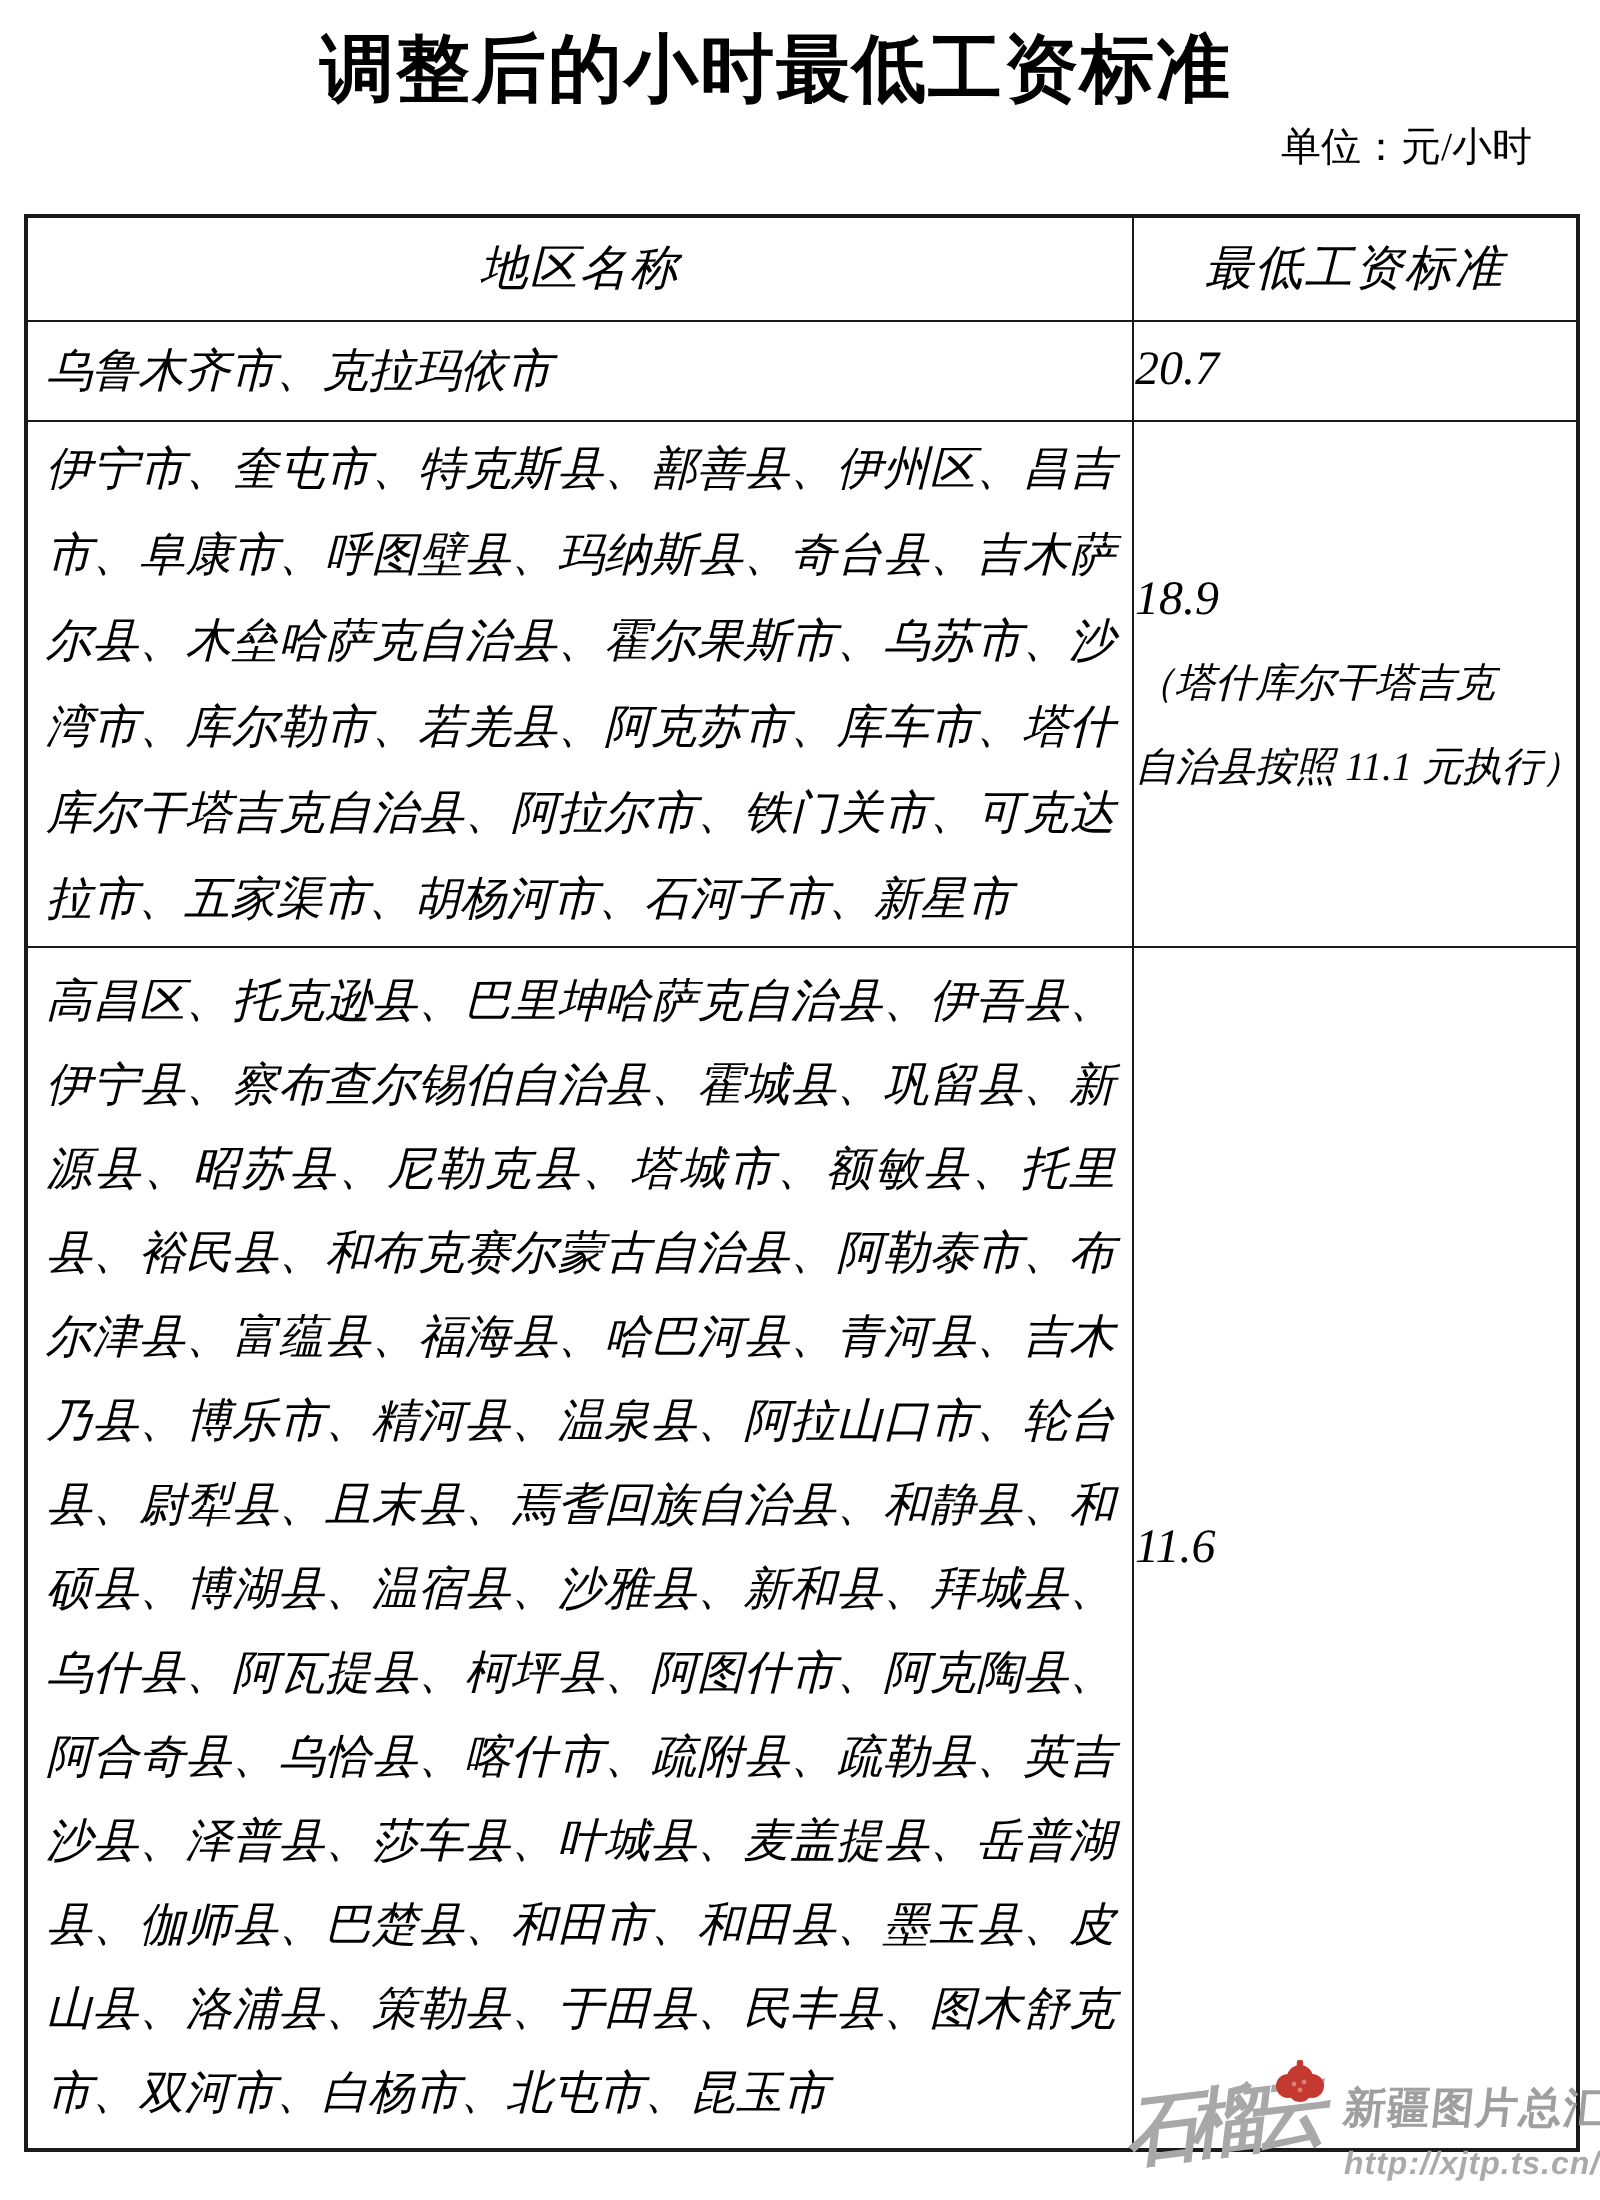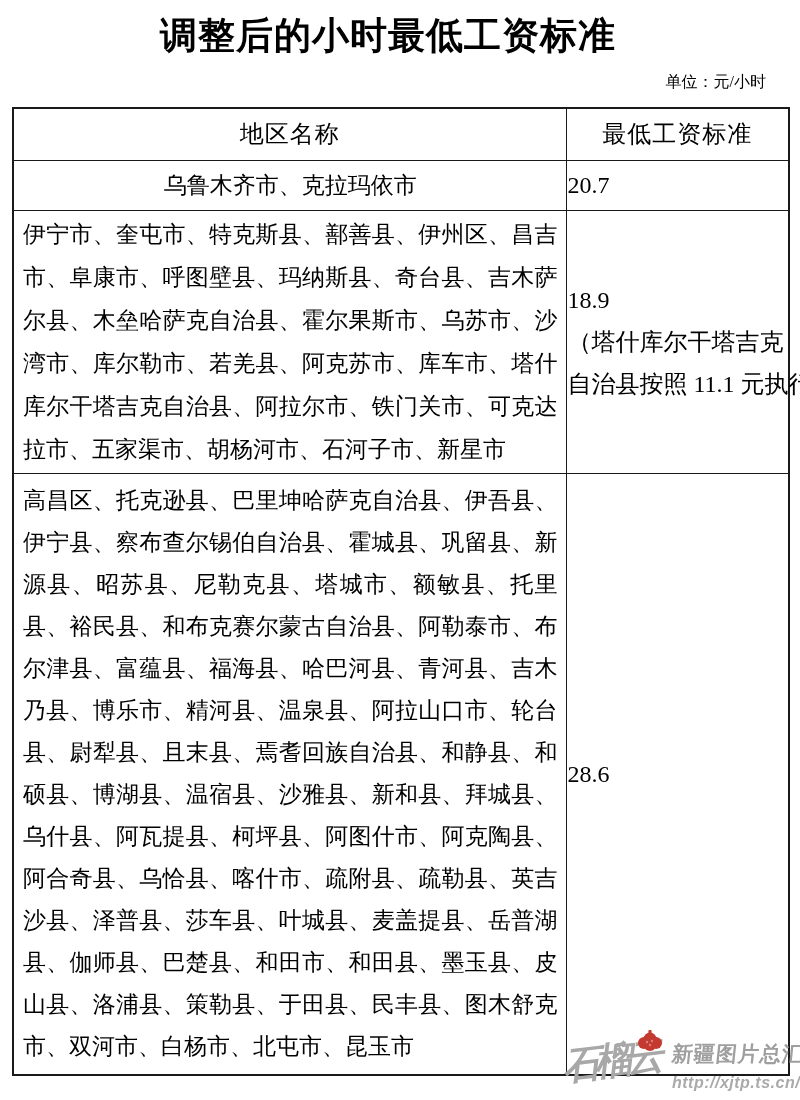--- a/index.html
+++ b/index.html
@@ -28,34 +28,35 @@
   .doc-title {
     font-size: 37px;
     font-weight: bold;
     letter-spacing: 1px;
     line-height: 1.3;
   }
 
   
   .unit-label {
     position: absolute;
-    top: 72px;
+    top: 60px;
     right: 34px;
-    font-size: 16px;
+    font-size: 20px;
   }
 
   
   table.wage-table {
     position: absolute;
     top: 107px;
     left: 12px;
     width: 776px;
     border-collapse: collapse;
     table-layout: fixed;
     border: 2px solid #1a1a1a;
+    font-style: italic;
   }
   .wage-table th,
   .wage-table td {
     border: 1px solid #1a1a1a;
     vertical-align: middle;
     box-sizing: border-box;
   }
   .col-region { width: 553px; }
   .col-standard { width: 223px; }
 
@@ -66,30 +67,30 @@
     text-align: center;
     letter-spacing: 1px;
   }
 
   .region-cell {
     padding: 2px 8px 2px 9px;
     font-size: 23px;
     text-align: justify;
     text-justify: inter-character;
   }
-  .row-1 .region-cell { height: 50px; text-align: center; }
+  .row-1 .region-cell { height: 50px; text-align: left; }
   .row-2 .region-cell { height: 262px; line-height: 43px; }
   .row-3 .region-cell { height: 602px; line-height: 42px; }
 
   .standard-cell {
     font-size: 24px;
   }
   .std-num { line-height: 42px; }
   .std-note-line {
-    font-size: 24px;
+    font-size: 20px;
     line-height: 42px;
     white-space: nowrap;
   }
 
   
   .watermark {
     position: absolute;
     left: 560px;
     top: 1028px;
     width: 240px;
@@ -172,21 +173,21 @@
       <td class="region-cell">伊宁市、奎屯市、特克斯县、鄯善县、伊州区、昌吉市、阜康市、呼图壁县、玛纳斯县、奇台县、吉木萨尔县、木垒哈萨克自治县、霍尔果斯市、乌苏市、沙湾市、库尔勒市、若羌县、阿克苏市、库车市、塔什库尔干塔吉克自治县、阿拉尔市、铁门关市、可克达拉市、五家渠市、胡杨河市、石河子市、新星市</td>
       <td class="standard-cell">
         <div class="std-num">18.9</div>
         <div class="std-note-line">（塔什库尔干塔吉克</div>
         <div class="std-note-line">自治县按照 11.1 元执行）</div>
       </td>
     </tr>
     <tr class="row-3">
       <td class="region-cell">高昌区、托克逊县、巴里坤哈萨克自治县、伊吾县、伊宁县、察布查尔锡伯自治县、霍城县、巩留县、新源县、昭苏县、尼勒克县、塔城市、额敏县、托里县、裕民县、和布克赛尔蒙古自治县、阿勒泰市、布尔津县、富蕴县、福海县、哈巴河县、青河县、吉木乃县、博乐市、精河县、温泉县、阿拉山口市、轮台县、尉犁县、且末县、焉耆回族自治县、和静县、和硕县、博湖县、温宿县、沙雅县、新和县、拜城县、乌什县、阿瓦提县、柯坪县、阿图什市、阿克陶县、阿合奇县、乌恰县、喀什市、疏附县、疏勒县、英吉沙县、泽普县、莎车县、叶城县、麦盖提县、岳普湖县、伽师县、巴楚县、和田市、和田县、墨玉县、皮山县、洛浦县、策勒县、于田县、民丰县、图木舒克市、双河市、白杨市、北屯市、昆玉市</td>
       <td class="standard-cell">
-        <div class="std-num">28.6</div>
+        <div class="std-num">11.6</div>
       </td>
     </tr>
   </tbody>
 </table>
 
 <div class="watermark">
   <span class="logo-script">石榴云</span>
   <svg class="pomegranate-icon" viewBox="0 0 28 24" xmlns="http://www.w3.org/2000/svg">
     <g fill="#c43a30">
       <rect x="12.4" y="0" width="3.2" height="4" rx="1"></rect>

